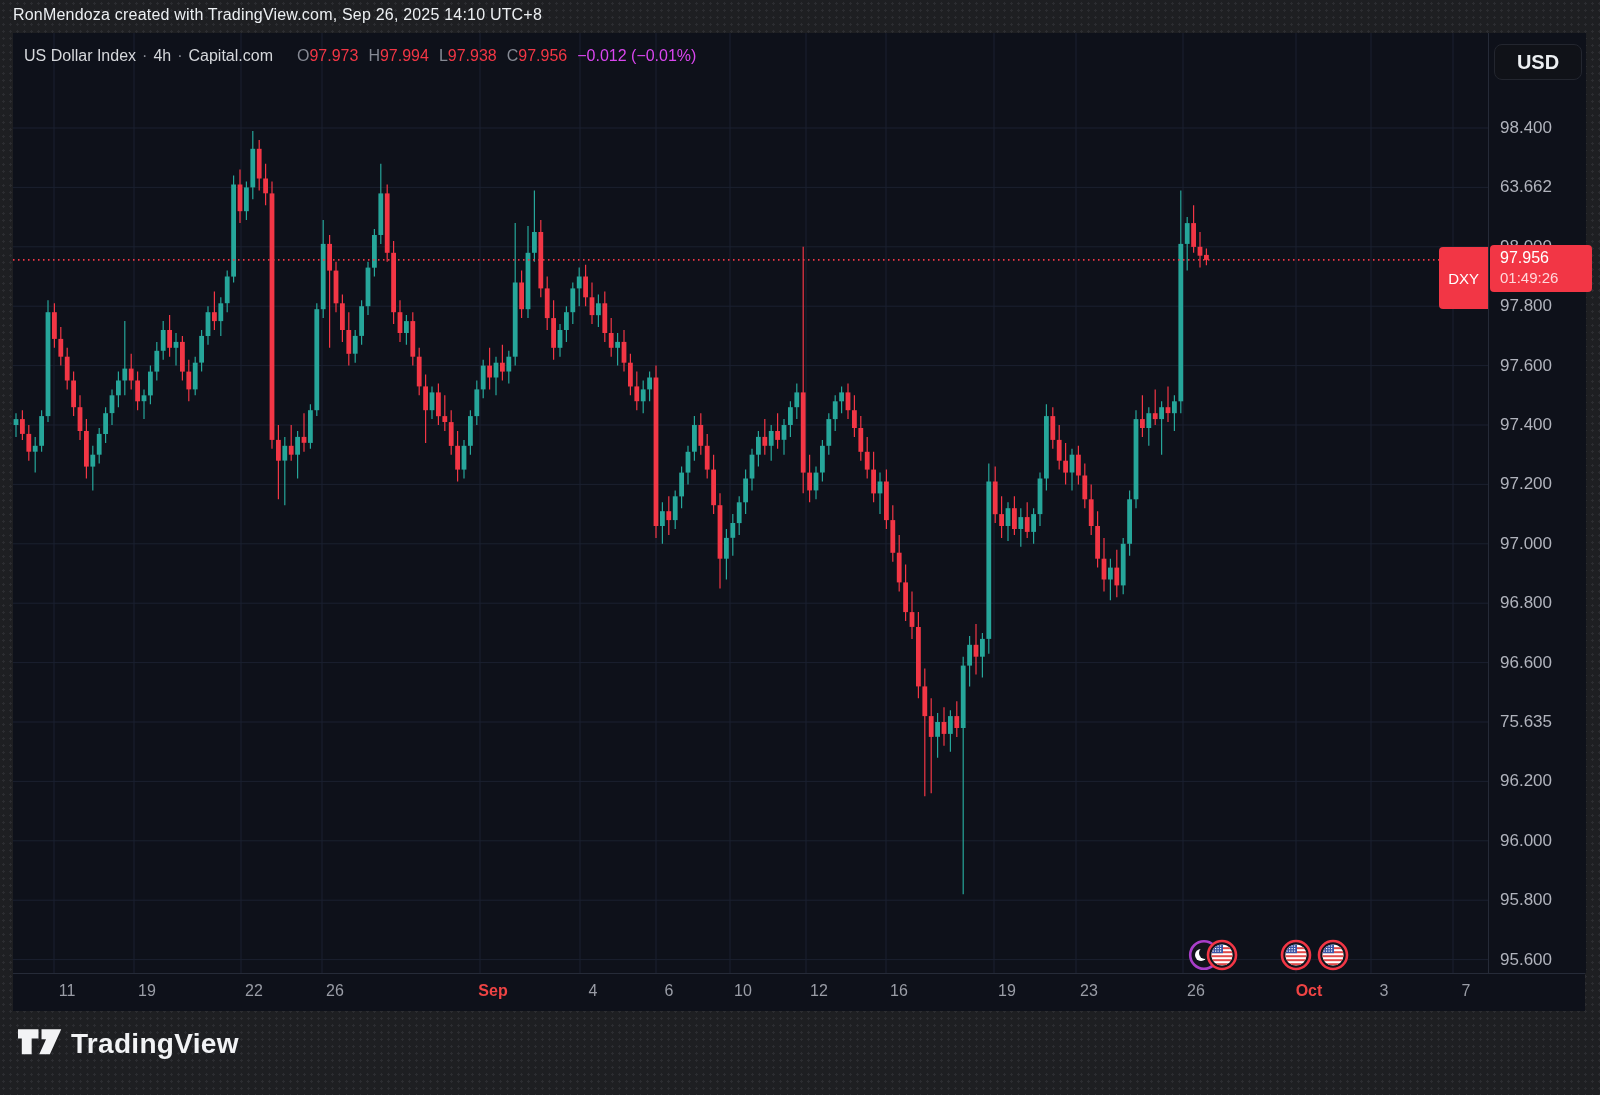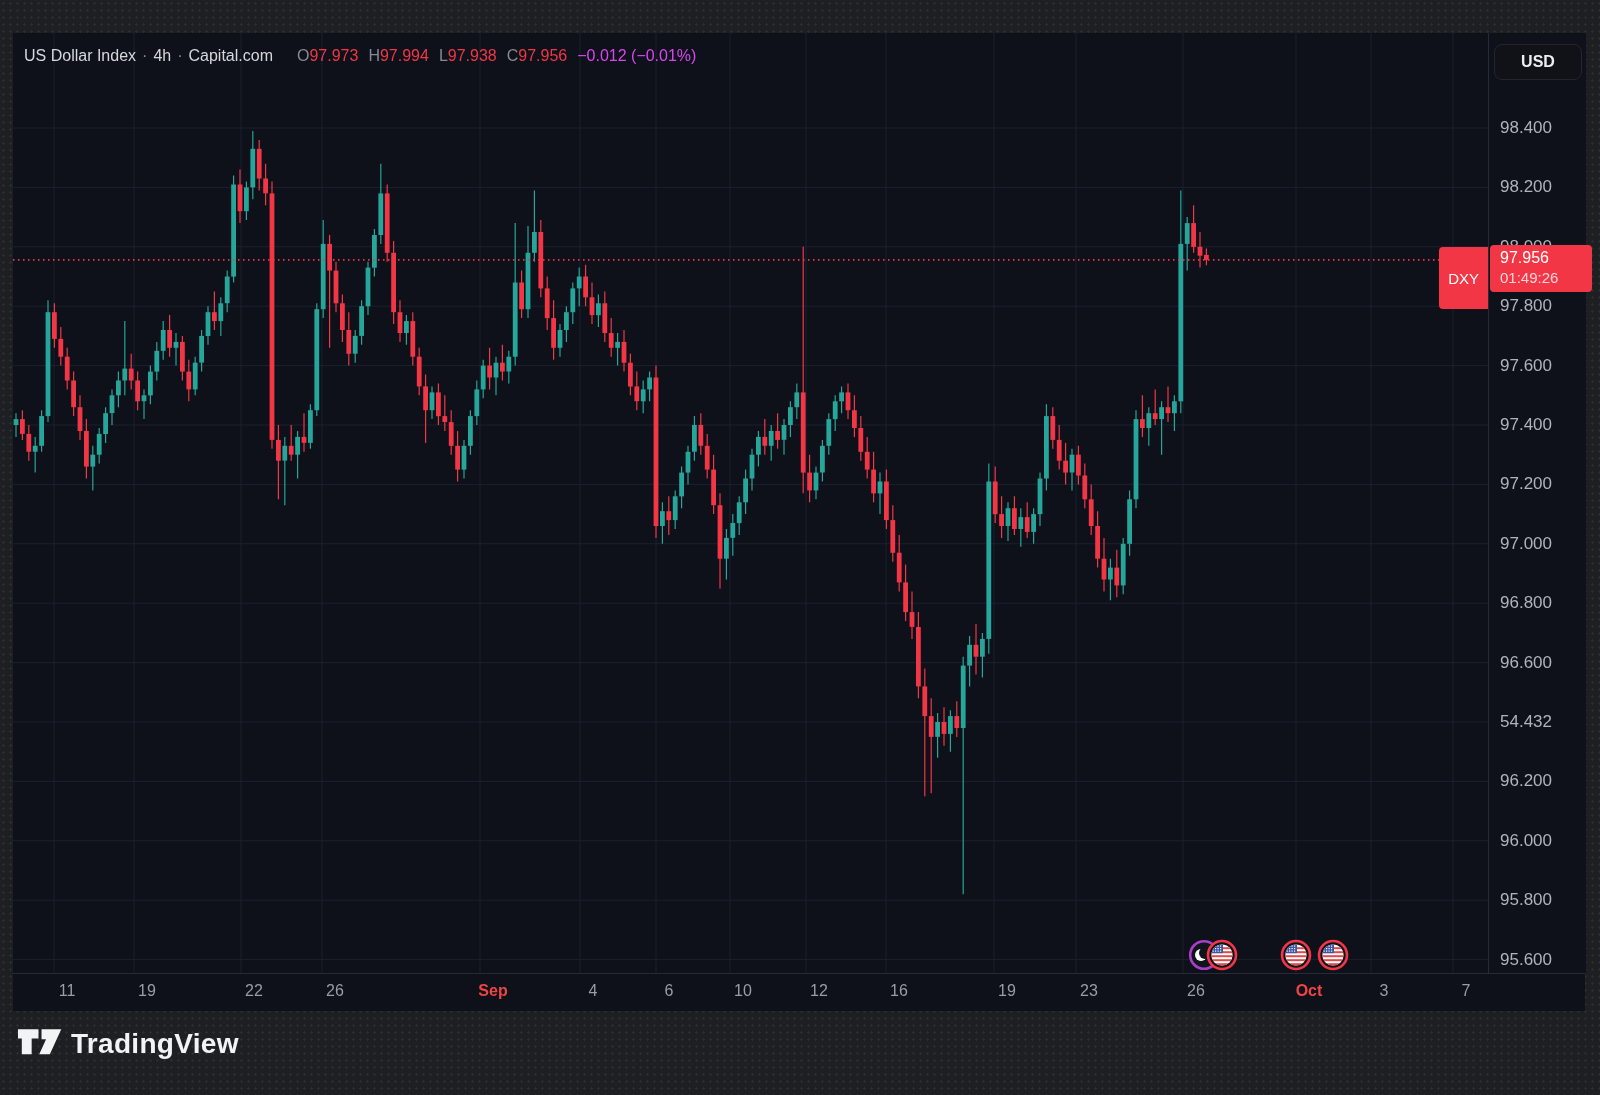--- a/index.html
+++ b/index.html
@@ -16,41 +16,42 @@
   .legend .sep{color:#8a8d97;padding:0 6px;}
   .legend .ohlc{margin-left:14px;}
   .legend .lbl{color:#868a94;margin-left:10px;}
   .legend .val{color:#f23645;}
   .legend .chg{color:#d946ef;margin-left:10px;}
   .price-axis{position:absolute;left:1475px;top:0;width:97px;height:940px;
               border-left:1px solid #262b38;background:#0e111a;}
   .price-tick{position:absolute;left:11px;color:#b0b3bc;font-size:17px;}
   .usd-btn{position:absolute;left:5px;top:11px;width:86px;height:34px;border-radius:8px;
            background:#101218;border:1px solid #23262f;color:#eceff2;font-weight:bold;
-           font-size:16px;display:flex;align-items:center;justify-content:center;cursor:pointer;}
+           font-size:20px;display:flex;align-items:center;justify-content:center;cursor:pointer;}
   .time-axis{position:absolute;left:0;top:940px;width:1572px;height:37px;
              border-top:1px solid #262b38;background:#0e111a;}
   .time-tick{position:absolute;top:8px;width:60px;margin-left:-30px;text-align:center;
              color:#9a9da6;font-size:16px;}
   .time-tick.major{color:#ef4444;font-weight:bold;}
   .dxy-tag{position:absolute;height:26px;padding:18px 9px;background:#f23645;color:#fff;
            font-size:15px;display:flex;align-items:center;border-radius:4px 0 0 4px;z-index:6;}
   .price-box{position:absolute;left:1px;width:92px;background:#f23645;border-radius:4px;
              color:#fff;z-index:6;padding:3px 0 4px 10px;line-height:20px;}
   .price-box .p{font-size:16px;}
   .price-box .cd{font-size:15px;color:#ffd7da;}
   .event-flag{position:absolute;z-index:4;cursor:pointer;}
   .branding{position:absolute;left:18px;top:1028px;display:flex;align-items:center;gap:9px;}
   .branding .txt{color:#f2f3f5;font-size:28px;font-weight:bold;letter-spacing:.3px;}
 </style>
 </head>
 <body>
 
 <div class="app">
 
+  <div class="watermark">RonMendoza created with TradingView.com, Sep 26, 2025 14:10 UTC+8</div>
 
   <div class="panel">
 
     <svg class="plot" width="1475" height="940">
         <line class="grid" x1="0" x2="1475" y1="95.0" y2="95.0"></line>
         <line class="grid" x1="0" x2="1475" y1="154.4" y2="154.4"></line>
         <line class="grid" x1="0" x2="1475" y1="213.8" y2="213.8"></line>
         <line class="grid" x1="0" x2="1475" y1="273.2" y2="273.2"></line>
         <line class="grid" x1="0" x2="1475" y1="332.6" y2="332.6"></line>
         <line class="grid" x1="0" x2="1475" y1="392.0" y2="392.0"></line>
@@ -460,30 +461,30 @@
       <span>US Dollar Index</span><span class="sep">·</span><span>4h</span><span class="sep">·</span><span>Capital.com</span><span class="ohlc"><span class="lbl">O</span><span class="val">97.973</span><span class="lbl">H</span><span class="val">97.994</span><span class="lbl">L</span><span class="val">97.938</span><span class="lbl">C</span><span class="val">97.956</span><span class="chg">−0.012 (−0.01%)</span></span>
     </div>
 
     <div class="price-axis">
       <div class="usd-btn">USD</div>
       <div class="price-box" style="top: 212px;">
         <div class="p">97.956</div>
         <div class="cd">01:49:26</div>
       </div>
     <div class="price-tick" style="top: 85px;">98.400</div>
-        <div class="price-tick" style="top: 144px;">98.200</div>
+        <div class="price-tick" style="top: 144px;">63.662</div>
         <div class="price-tick" style="top: 204px;">98.000</div>
         <div class="price-tick" style="top: 263px;">97.800</div>
         <div class="price-tick" style="top: 323px;">97.600</div>
         <div class="price-tick" style="top: 382px;">97.400</div>
         <div class="price-tick" style="top: 441px;">97.200</div>
         <div class="price-tick" style="top: 501px; text-align: right;">97.000</div>
         <div class="price-tick" style="top: 560px;">96.800</div>
         <div class="price-tick" style="top: 620px;">96.600</div>
-        <div class="price-tick" style="top: 679px;">54.432</div>
+        <div class="price-tick" style="top: 679px;">75.635</div>
         <div class="price-tick" style="top: 738px;">96.200</div>
         <div class="price-tick" style="top: 798px;">96.000</div>
         <div class="price-tick" style="top: 857px;">95.800</div>
         <div class="price-tick" style="top: 917px;">95.600</div>
       </div>
 
     <div class="dxy-tag" style="right: 97px; top: 214px;">DXY</div>
 
     <div class="time-axis">
         <div class="time-tick" style="left: 54px;">11</div>

